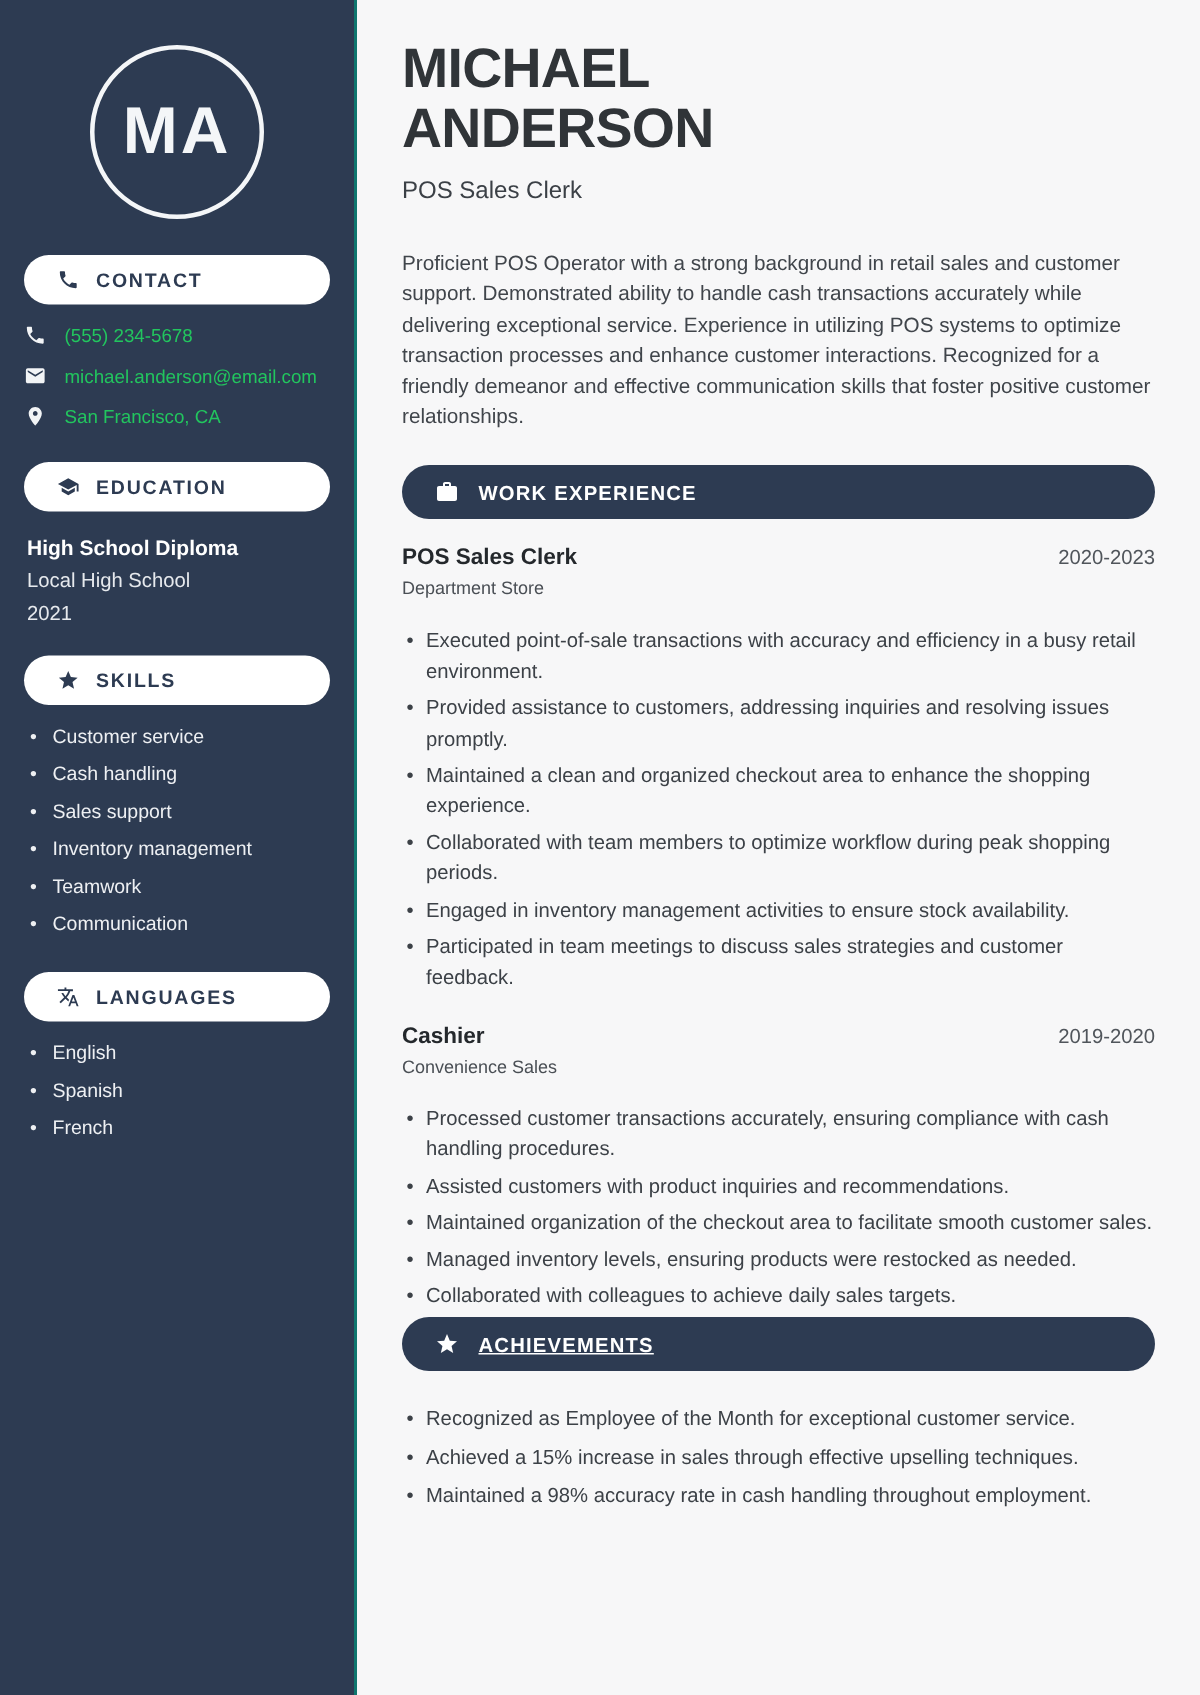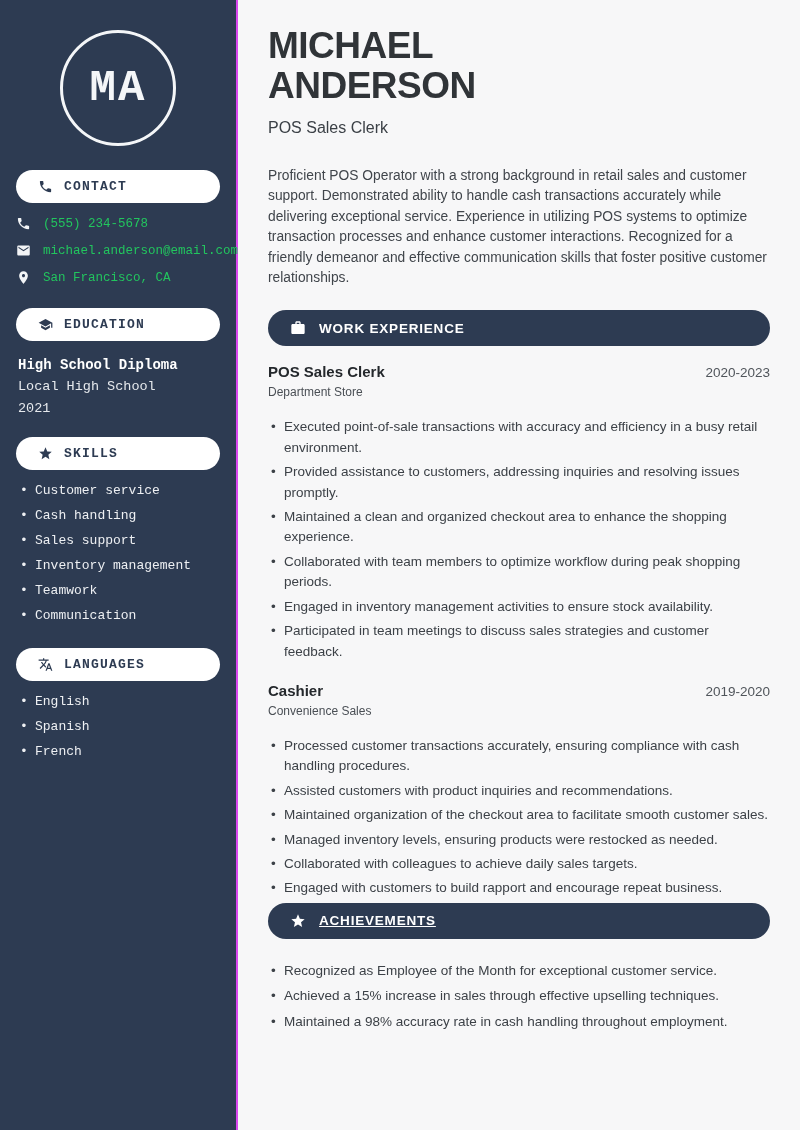--- a/index.html
+++ b/index.html
@@ -13,23 +13,22 @@
     background: #f7f7f8;
     overflow: hidden;
   }
 
   
   .sidebar {
     position: absolute;
     left: 0; top: 0; bottom: 0;
     width: 238px;
     background: #2d3b52;
-    border-right: 2px solid #d946ef;
+    border-right: 2px solid #0f766e;
     color: #fff;
-    font-family: Liberation Mono, monospace;
   }
   .avatar {
     width: 116px; height: 116px;
     margin: 30px auto 0 auto;
     border: 3px solid #f4f6f8;
     border-radius: 50%;
     display: flex; align-items: center; justify-content: center;
   }
   .avatar span {
     font-size: 44px;
@@ -288,21 +287,20 @@
         <span class="job-name">Cashier</span>
         <span class="job-dates">2019-2020</span>
       </div>
       <div class="job-company">Convenience Sales</div>
       <ul class="bullet-list">
         <li>Processed customer transactions accurately, ensuring compliance with cash handling procedures.</li>
         <li>Assisted customers with product inquiries and recommendations.</li>
         <li>Maintained organization of the checkout area to facilitate smooth customer sales.</li>
         <li>Managed inventory levels, ensuring products were restocked as needed.</li>
         <li>Collaborated with colleagues to achieve daily sales targets.</li>
-        <li>Engaged with customers to build rapport and encourage repeat business.</li>
       </ul>
     </section>
 
     <div class="main-pill pill-achievements">
       <span style="display:flex">
         <svg viewBox="0 0 24 24">
             <path d="M12 17.27L18.18 21l-1.64-7.03L22 9.24l-7.19-.61L12 2 9.19 8.63 2 9.24l5.46 4.73L5.82 21z"></path>
           </svg>
       </span>
       <span>ACHIEVEMENTS</span>

